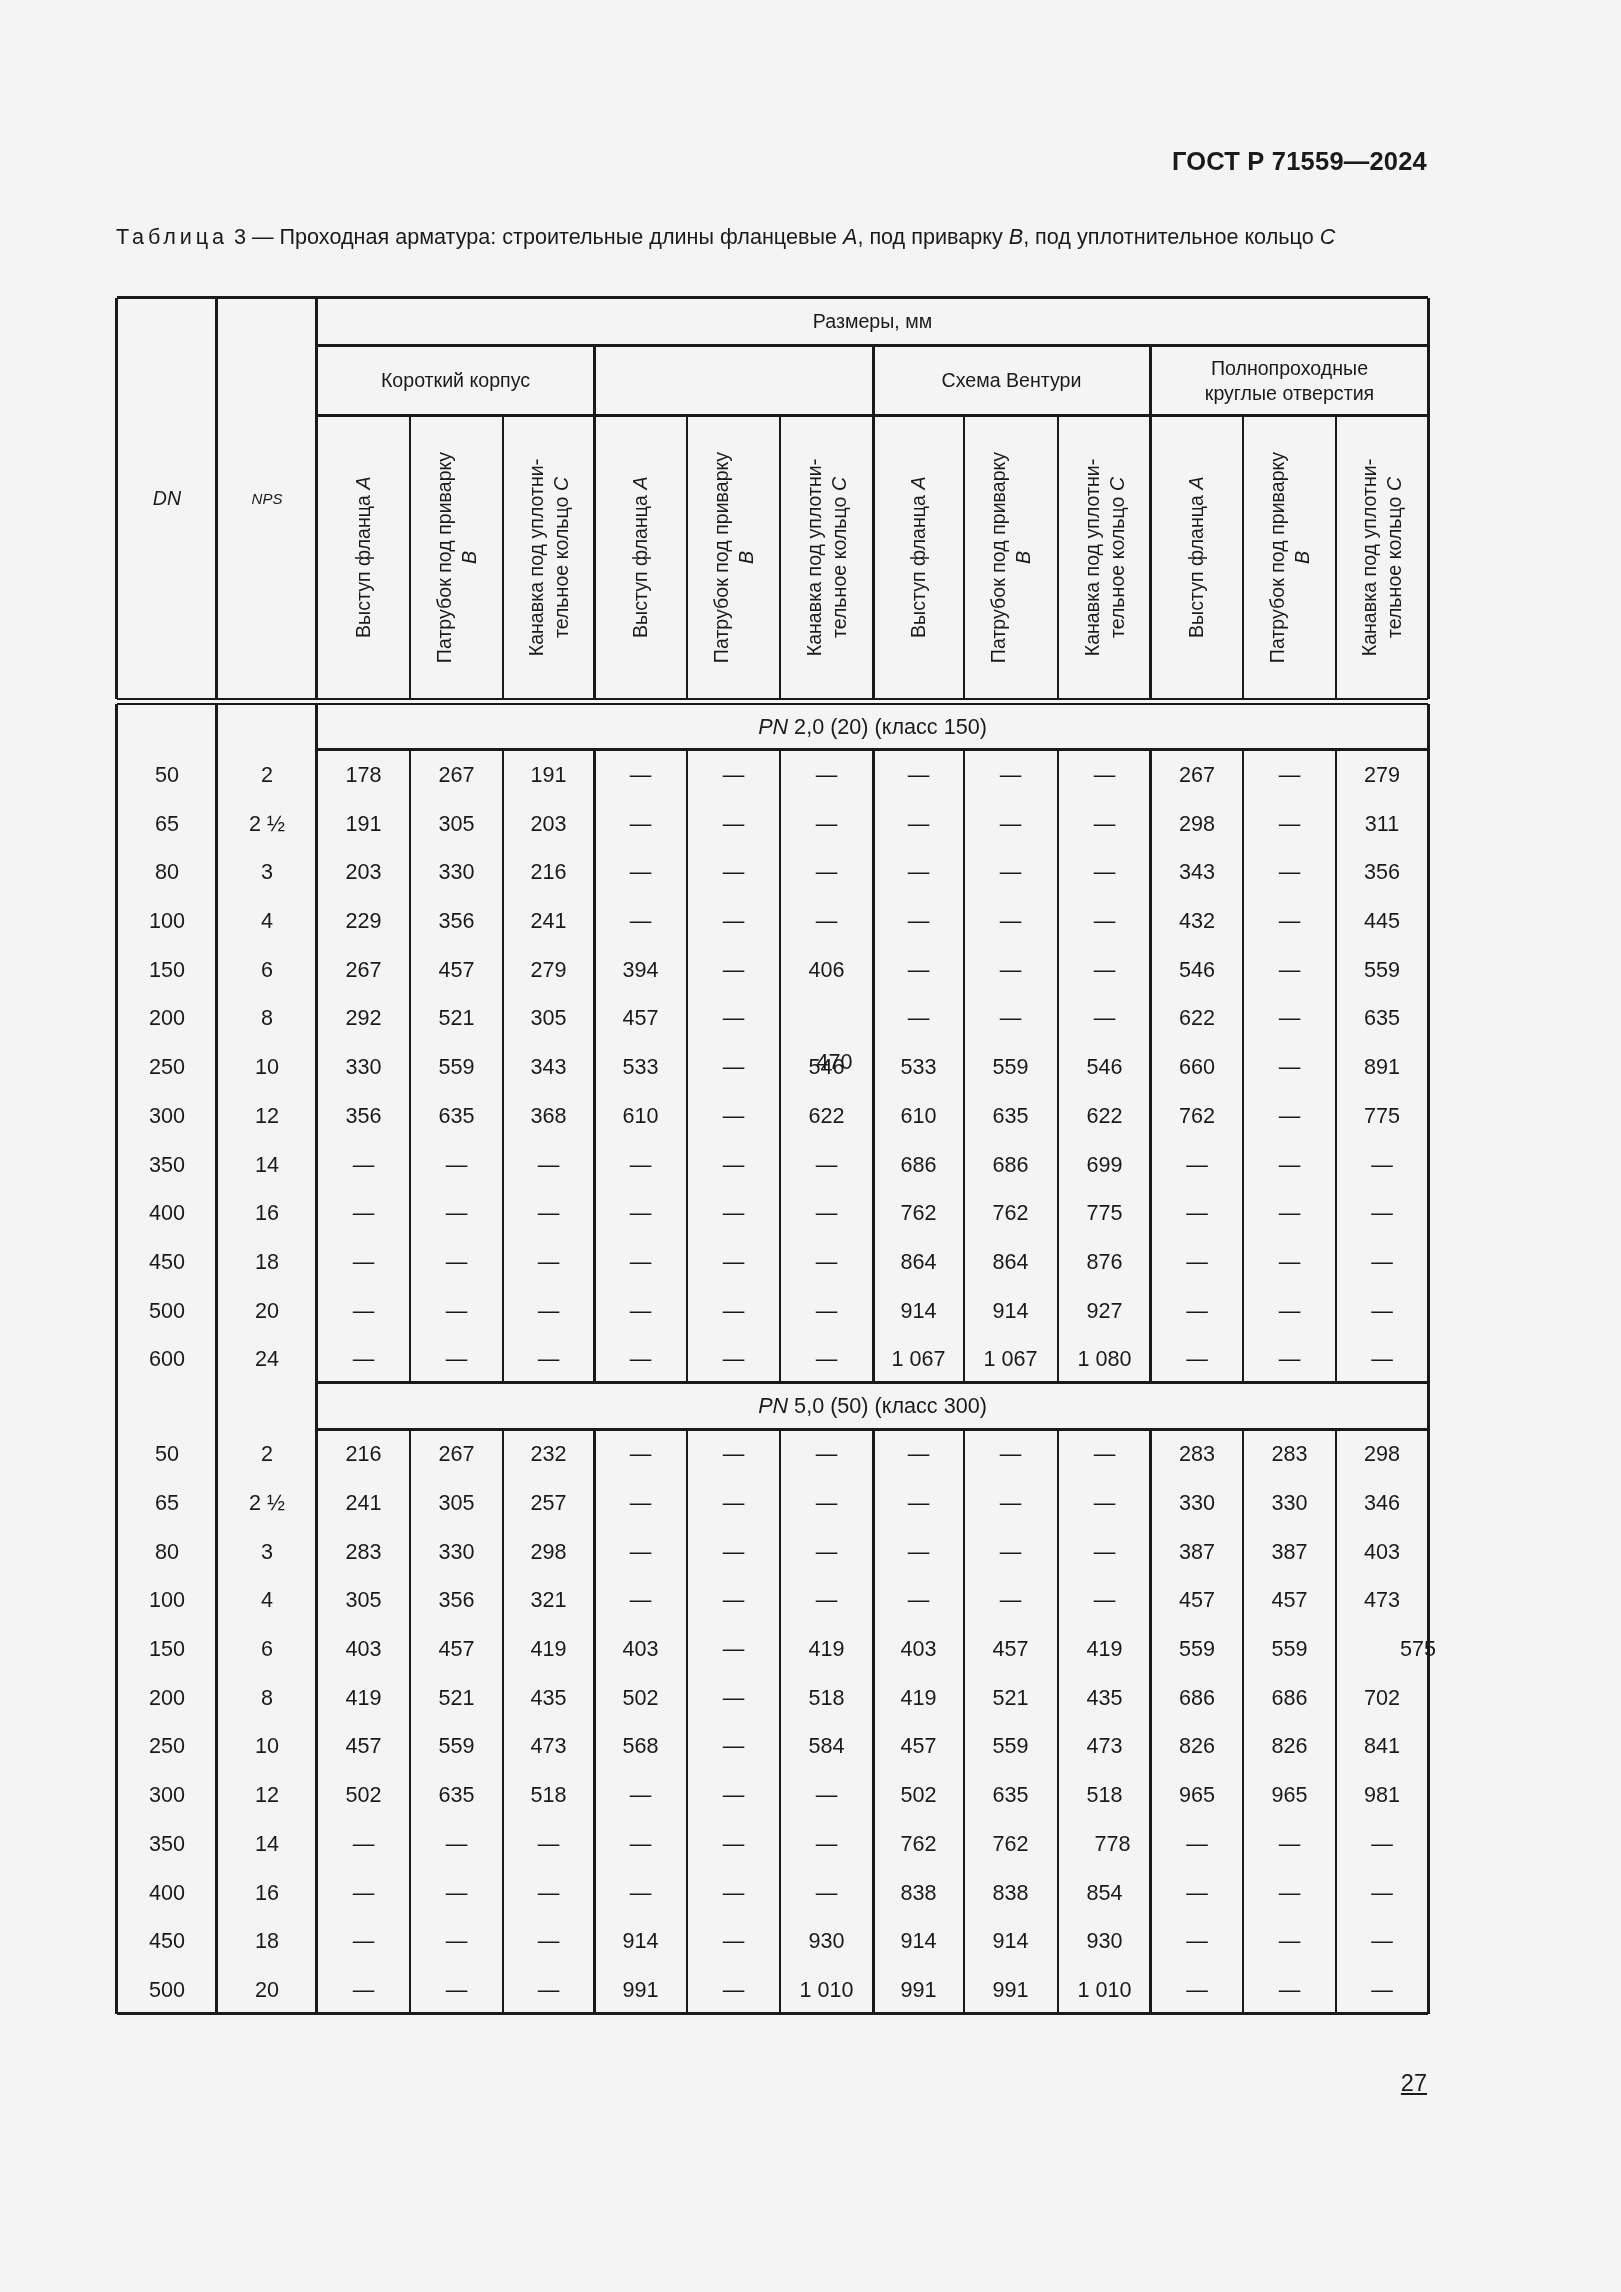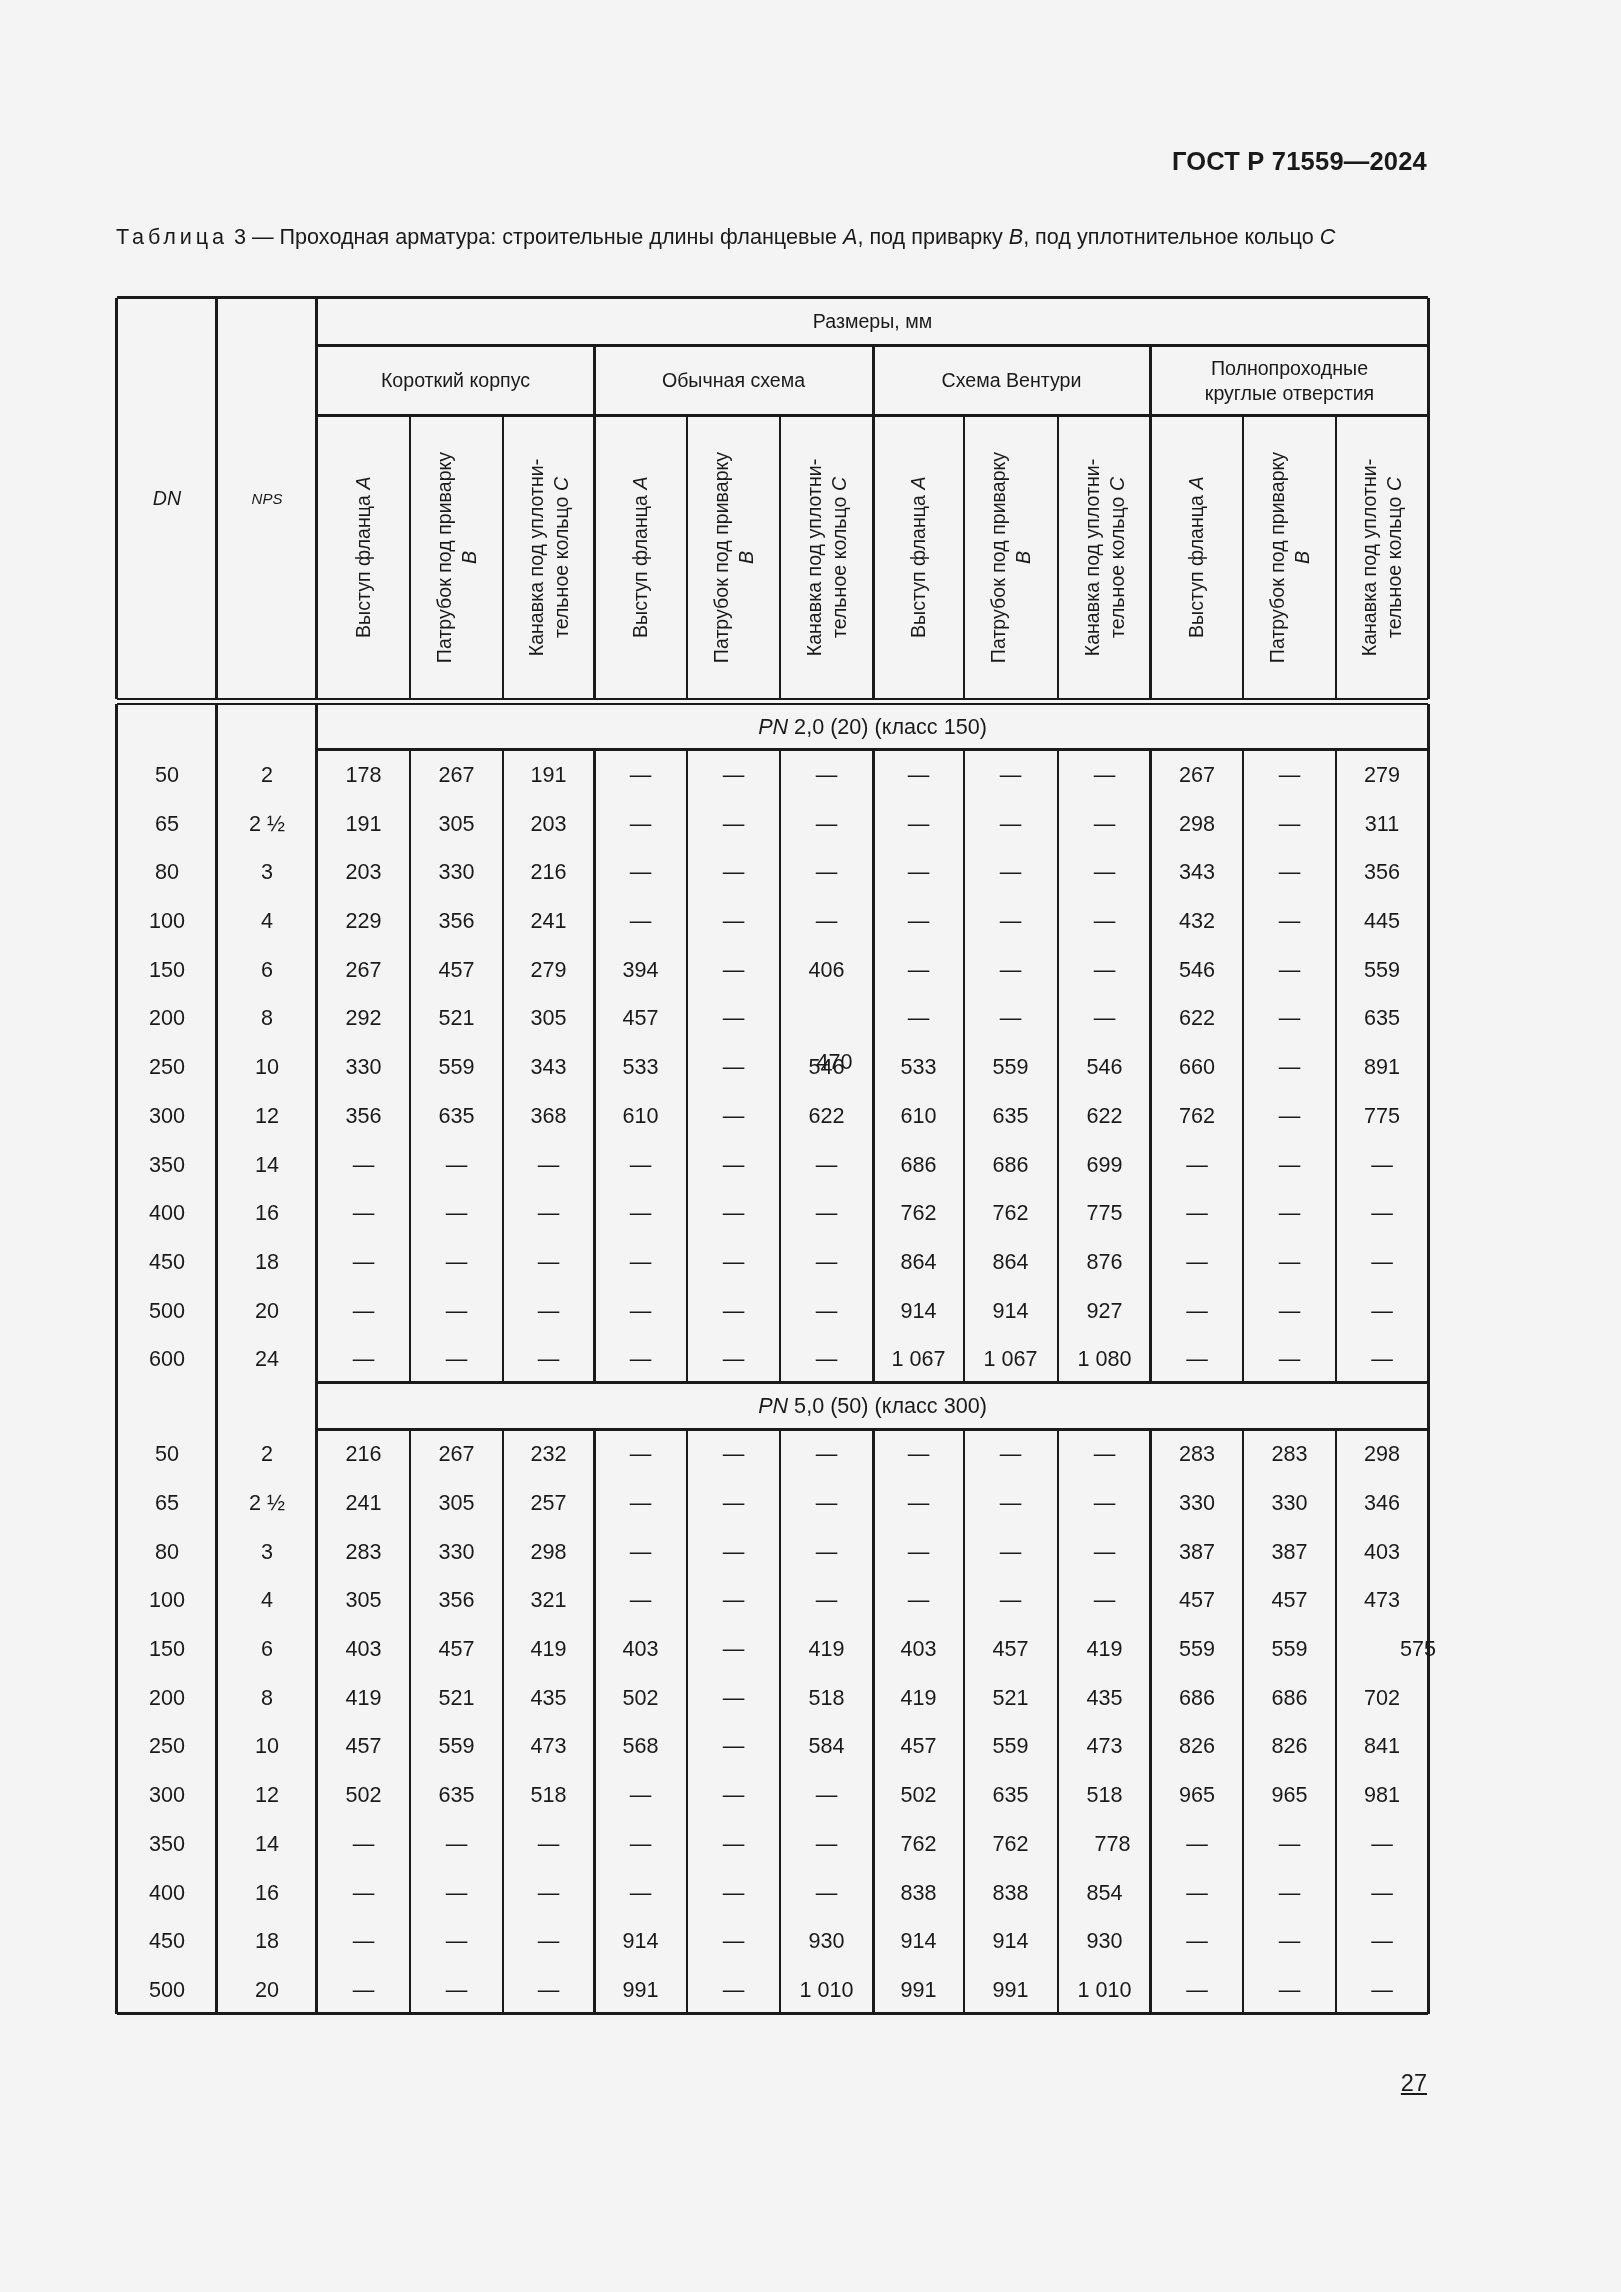--- a/index.html
+++ b/index.html
@@ -42,21 +42,20 @@
         <div>Патрубок под приварку</div>
         <i style="display: block;">B</i>
       </div>
     </div>
     <div class="cell" style="left: 503px; top: 416px; width: 91px; height: 283px;">
       <div class="rot">
         <div>Канавка под уплотни-</div>
         <div><span>тельное кольцо </span><i>C</i></div>
       </div>
     </div>
-    <div class="cell hdr" style="left: 594px; top: 345px; width: 279px; height: 71px; padding: 0px 39px; box-sizing: border-box;">Обычная схема</div>
     <div class="cell" style="left: 594px; top: 416px; width: 93px; height: 283px;">
       <div class="rot"><span>Выступ фланца </span><i>A</i></div>
     </div>
     <div class="cell" style="left: 687px; top: 416px; width: 93px; height: 283px;">
       <div class="rot">
         <div>Патрубок под приварку</div>
         <i style="display: block;">B</i>
       </div>
     </div>
     <div class="cell" style="left: 780px; top: 416px; width: 93px; height: 283px;">

